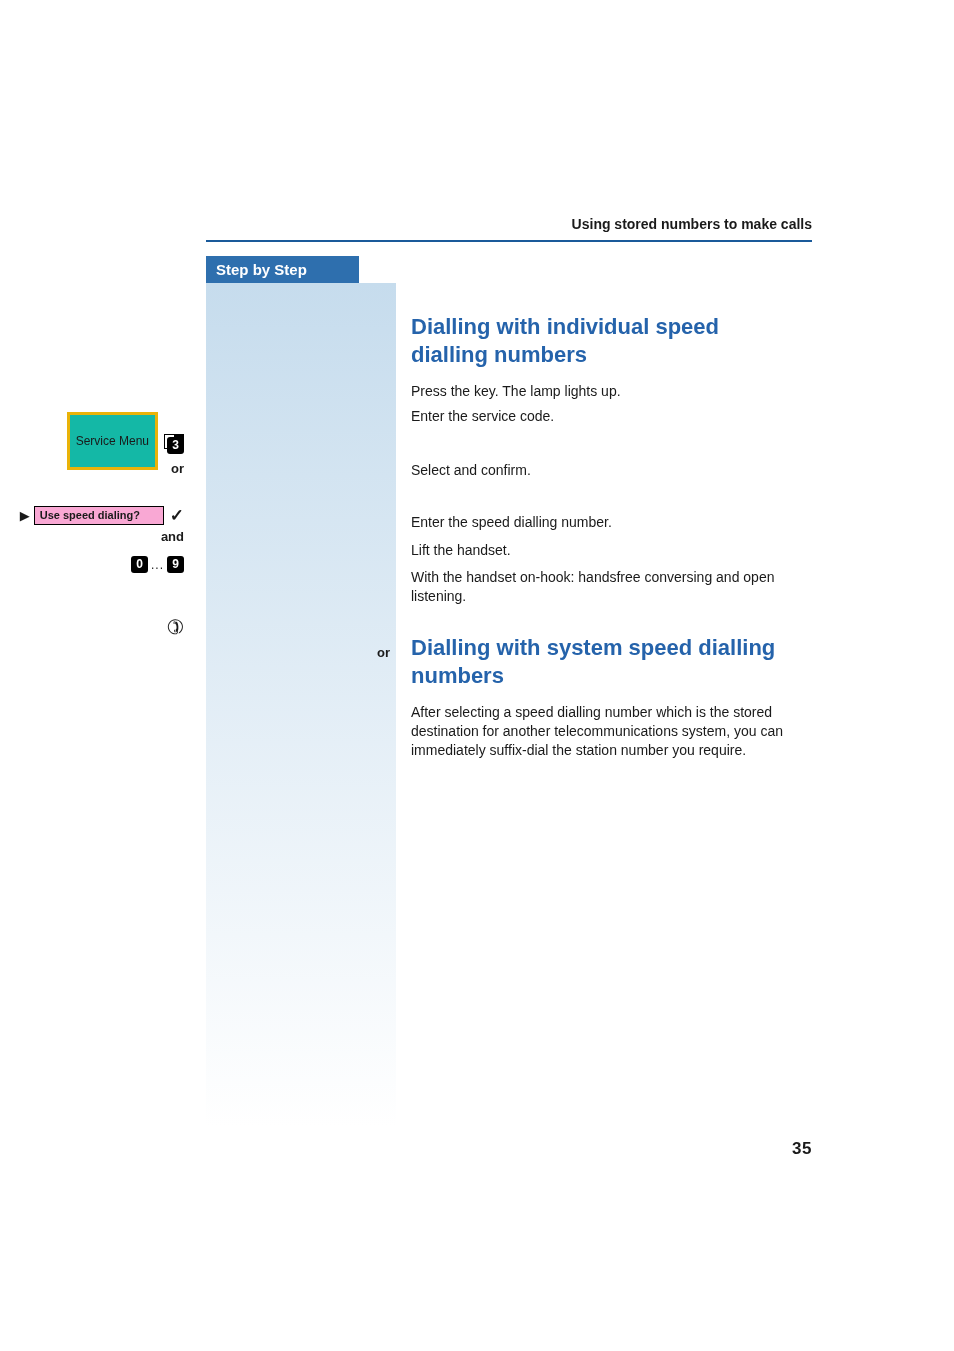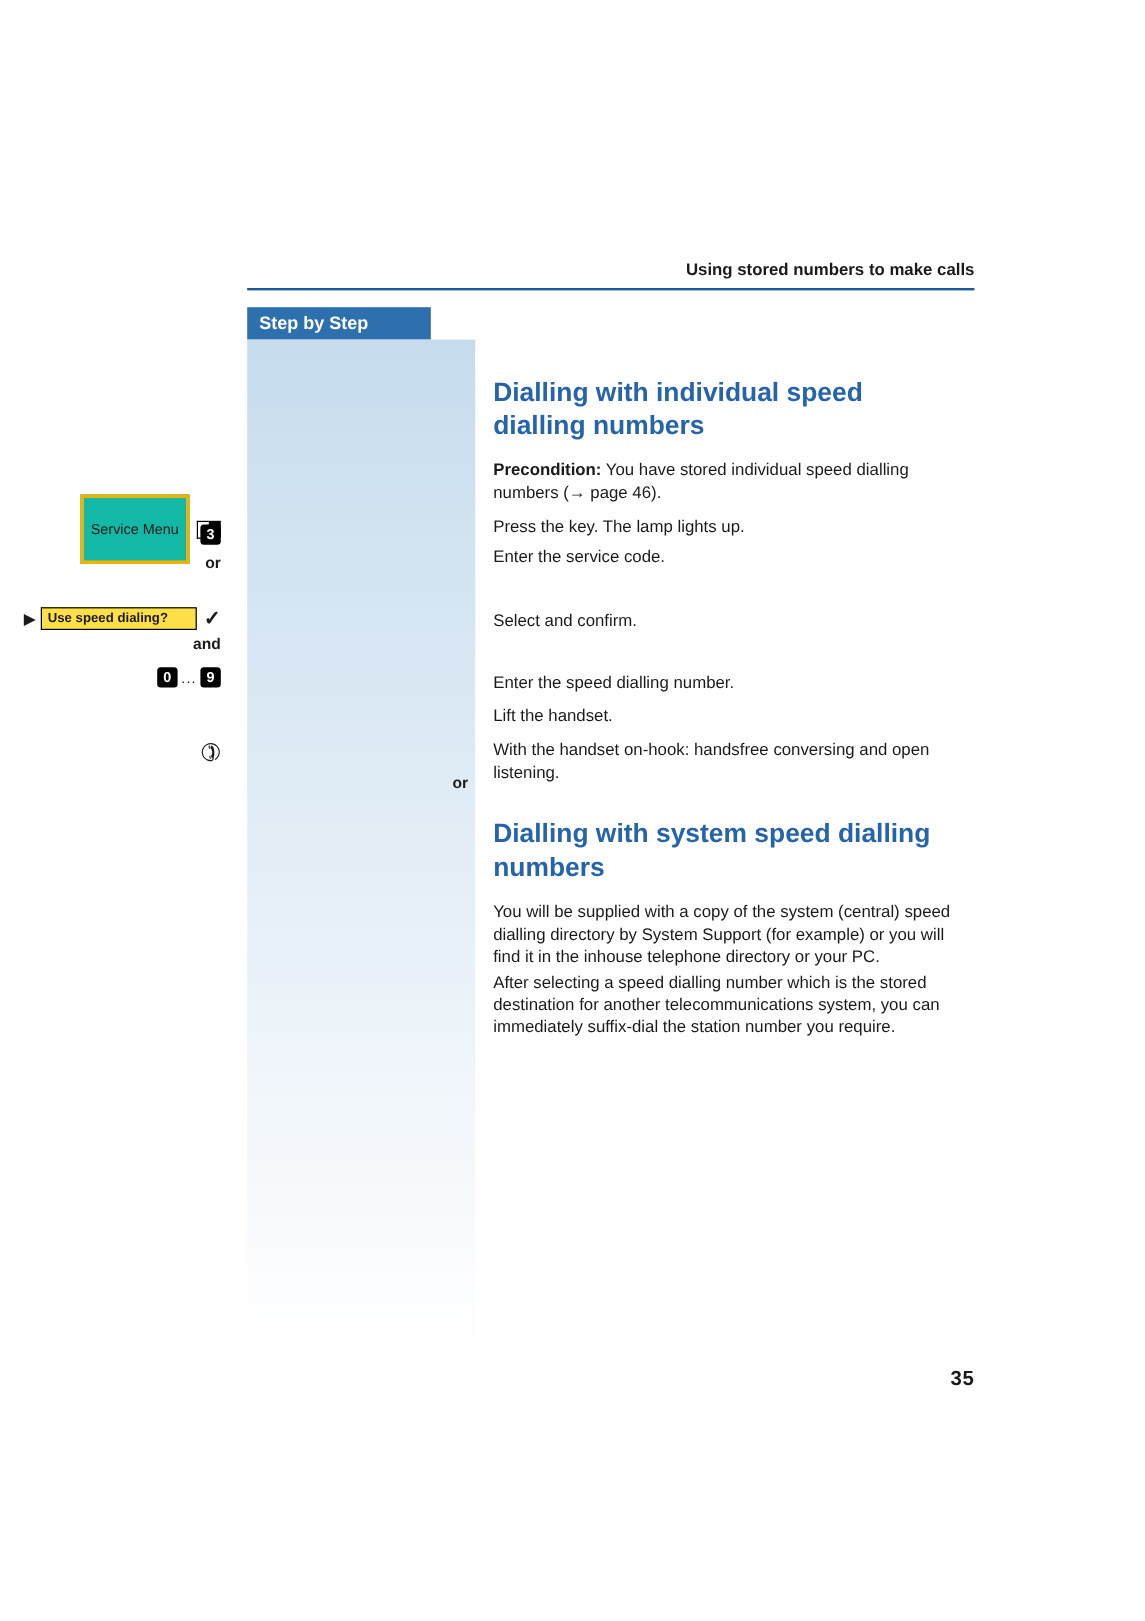--- a/index.html
+++ b/index.html
@@ -151,21 +151,21 @@
     display: flex;
     align-items: center;
     justify-content: flex-end;
     gap: 4px;
   }
   .prompt-arrow {
     font-size: 13px;
   }
   .prompt-box {
     border: 1px solid #000;
-    background: #fde047;
+    background: #f9a8d4;
     font-size: 11px;
     font-weight: bold;
     padding: 2px 5px;
     min-width: 118px;
     text-align: left;
     line-height: 1.1;
   }
   .check {
     font-size: 17px;
     font-weight: bold;
@@ -215,44 +215,40 @@
   <div class="running-header">Using stored numbers to make calls</div>
   <div class="header-rule"></div>
 
   <div class="sidebar-header">Step by Step</div>
   <div class="sidebar-body"></div>
 
   <div class="main">
 
     <h2>Dialling with individual speed dialling numbers</h2>
 
-    <p class="para">
-      <span class="bold">Precondition:</span><span> You have stored individual speed dialling numbers (</span><span class="arrow-glyph">→</span><span> page 46).</span>
-    </p>
 
     <p class="para" style="margin-bottom:6px;">Press the key. The lamp lights up.</p>
 
     <p class="para">Enter the service code.</p>
 
     <div style="height:26px;"></div>
 
     <p class="para">Select and confirm.</p>
 
     <div style="height:24px;"></div>
 
     <p class="para">Enter the speed dialling number.</p>
 
 
     <p class="para">Lift the handset.</p>
 
     <p class="para">With the handset on-hook: handsfree conversing and open listening.</p>
 
     <h2 class="second">Dialling with system speed dialling numbers</h2>
 
-    <p class="para" style="margin-bottom:2px;">You will be supplied with a copy of the system (central) speed dialling directory by System Support (for example) or you will find it in the inhouse telephone directory or your PC.</p>
     <p class="para">After selecting a speed dialling number which is the stored destination for another telecommunications system, you can immediately suffix-dial the station number you require.</p>
 
   </div>
 
   <div class="side-row" style="top:412px;">
     <span class="service-menu-box">Service Menu</span>
     <span class="lamp">
       <span class="unlit"></span>
         <span class="lit"></span>
     </span>

